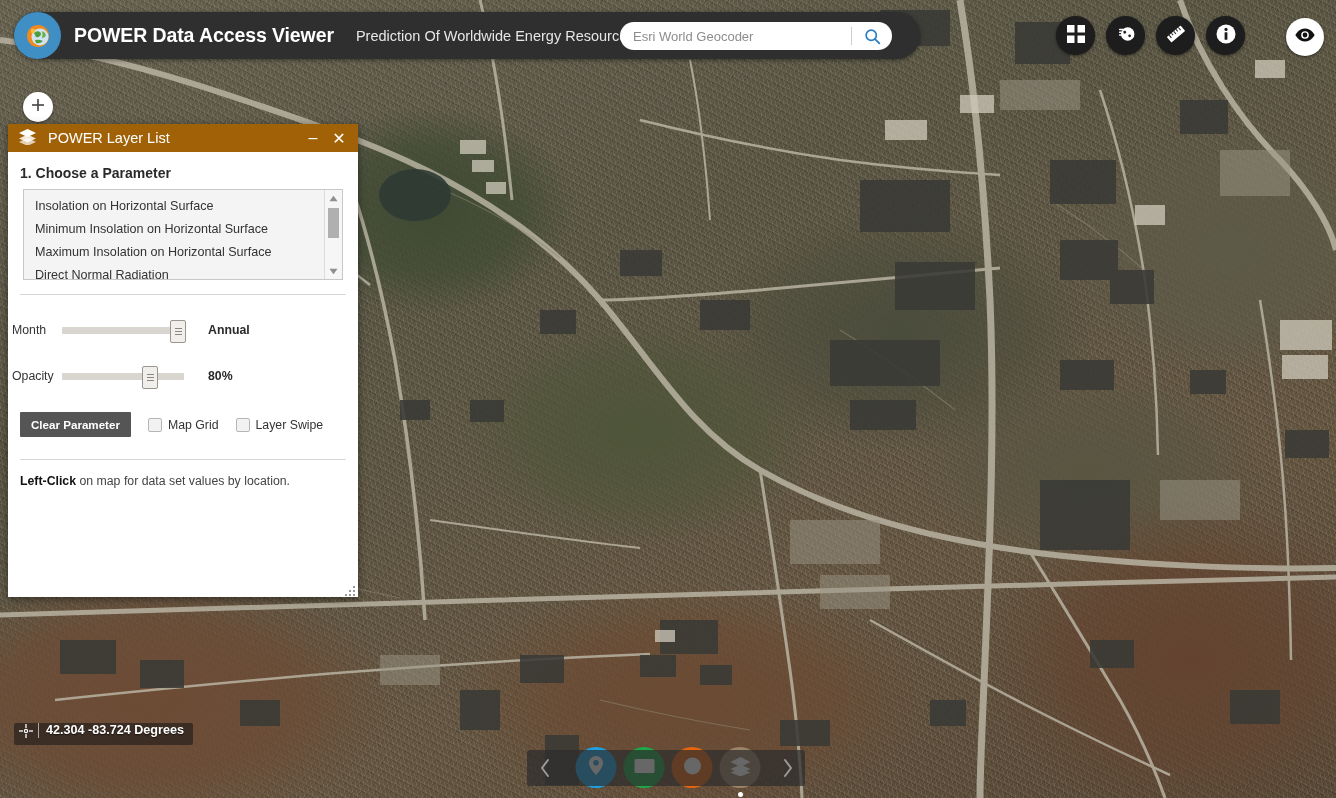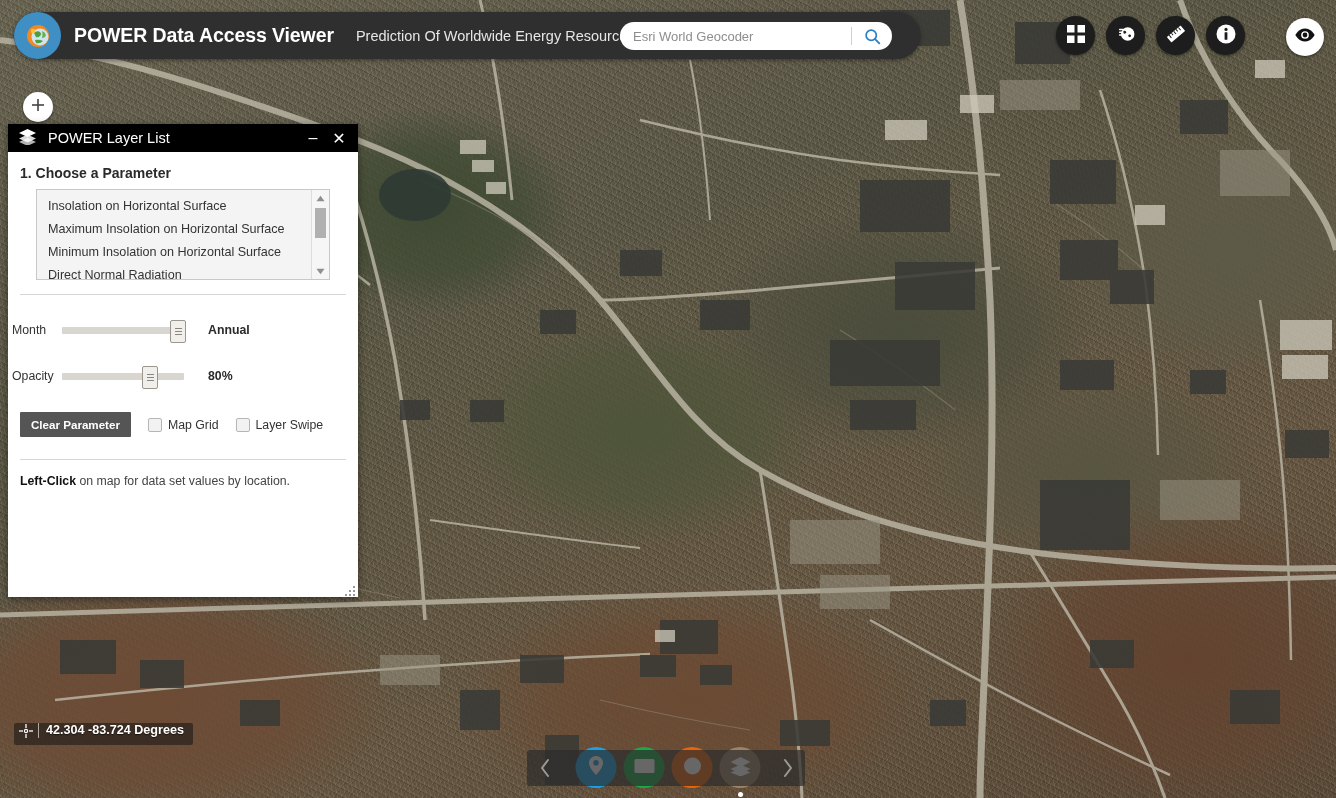--- a/index.html
+++ b/index.html
@@ -169,21 +169,21 @@
     width: 350px;
     height: 473px;
     background: #ffffff;
     box-shadow: 0 2px 8px rgba(0,0,0,0.45);
     z-index: 10;
     display: flex;
     flex-direction: column;
   }
   #panel-titlebar {
     height: 28px;
-    background: #000000;
+    background: #a16207;
     display: flex;
     align-items: center;
     color: #fff;
     padding: 0 6px 0 10px;
     flex: none;
   }
   #panel-title {
     font-size: 14.5px;
     margin-left: 11px;
     flex: 1;
@@ -203,21 +203,21 @@
 
   #section-title {
     font-size: 14px;
     font-weight: bold;
     color: #2a2a2a;
     padding: 13px 0 8px 12px;
   }
 
   
   #param-list {
-    margin: 0 28px;
+    margin: 0 15px;
     border: 1px solid #c8c8c8;
     background: #f4f4f4;
     height: 89px;
     position: relative;
     overflow: hidden;
   }
   #param-items {
     position: absolute;
     left: 0; top: 0; right: 17px; bottom: 0;
     padding: 4px 0 0 0;
@@ -650,22 +650,22 @@
       <span class="panel-ctl">–</span>
       <span class="panel-ctl">✕</span>
     </div>
 
     <div id="panel-body">
       <div id="section-title">1. Choose a Parameter</div>
 
       <div id="param-list">
         <div id="param-items">
           <div class="param-item">Insolation on Horizontal Surface</div>
+          <div class="param-item">Minimum Insolation on Horizontal Surface</div>
           <div class="param-item">Maximum Insolation on Horizontal Surface</div>
-          <div class="param-item">Minimum Insolation on Horizontal Surface</div>
           <div class="param-item">Direct Normal Radiation</div>
         </div>
         <div id="param-scrollbar">
           <div class="sb-arrow">
             <svg width="9" height="7" viewBox="0 0 10 7">
                 <polygon points="5,0.5 9.5,6.5 0.5,6.5" fill="#8f8f8f"></polygon>
               </svg>
           </div>
           <div id="sb-thumb"></div>
           <div class="sb-arrow" style="position:absolute;bottom:0;width:17px;">

